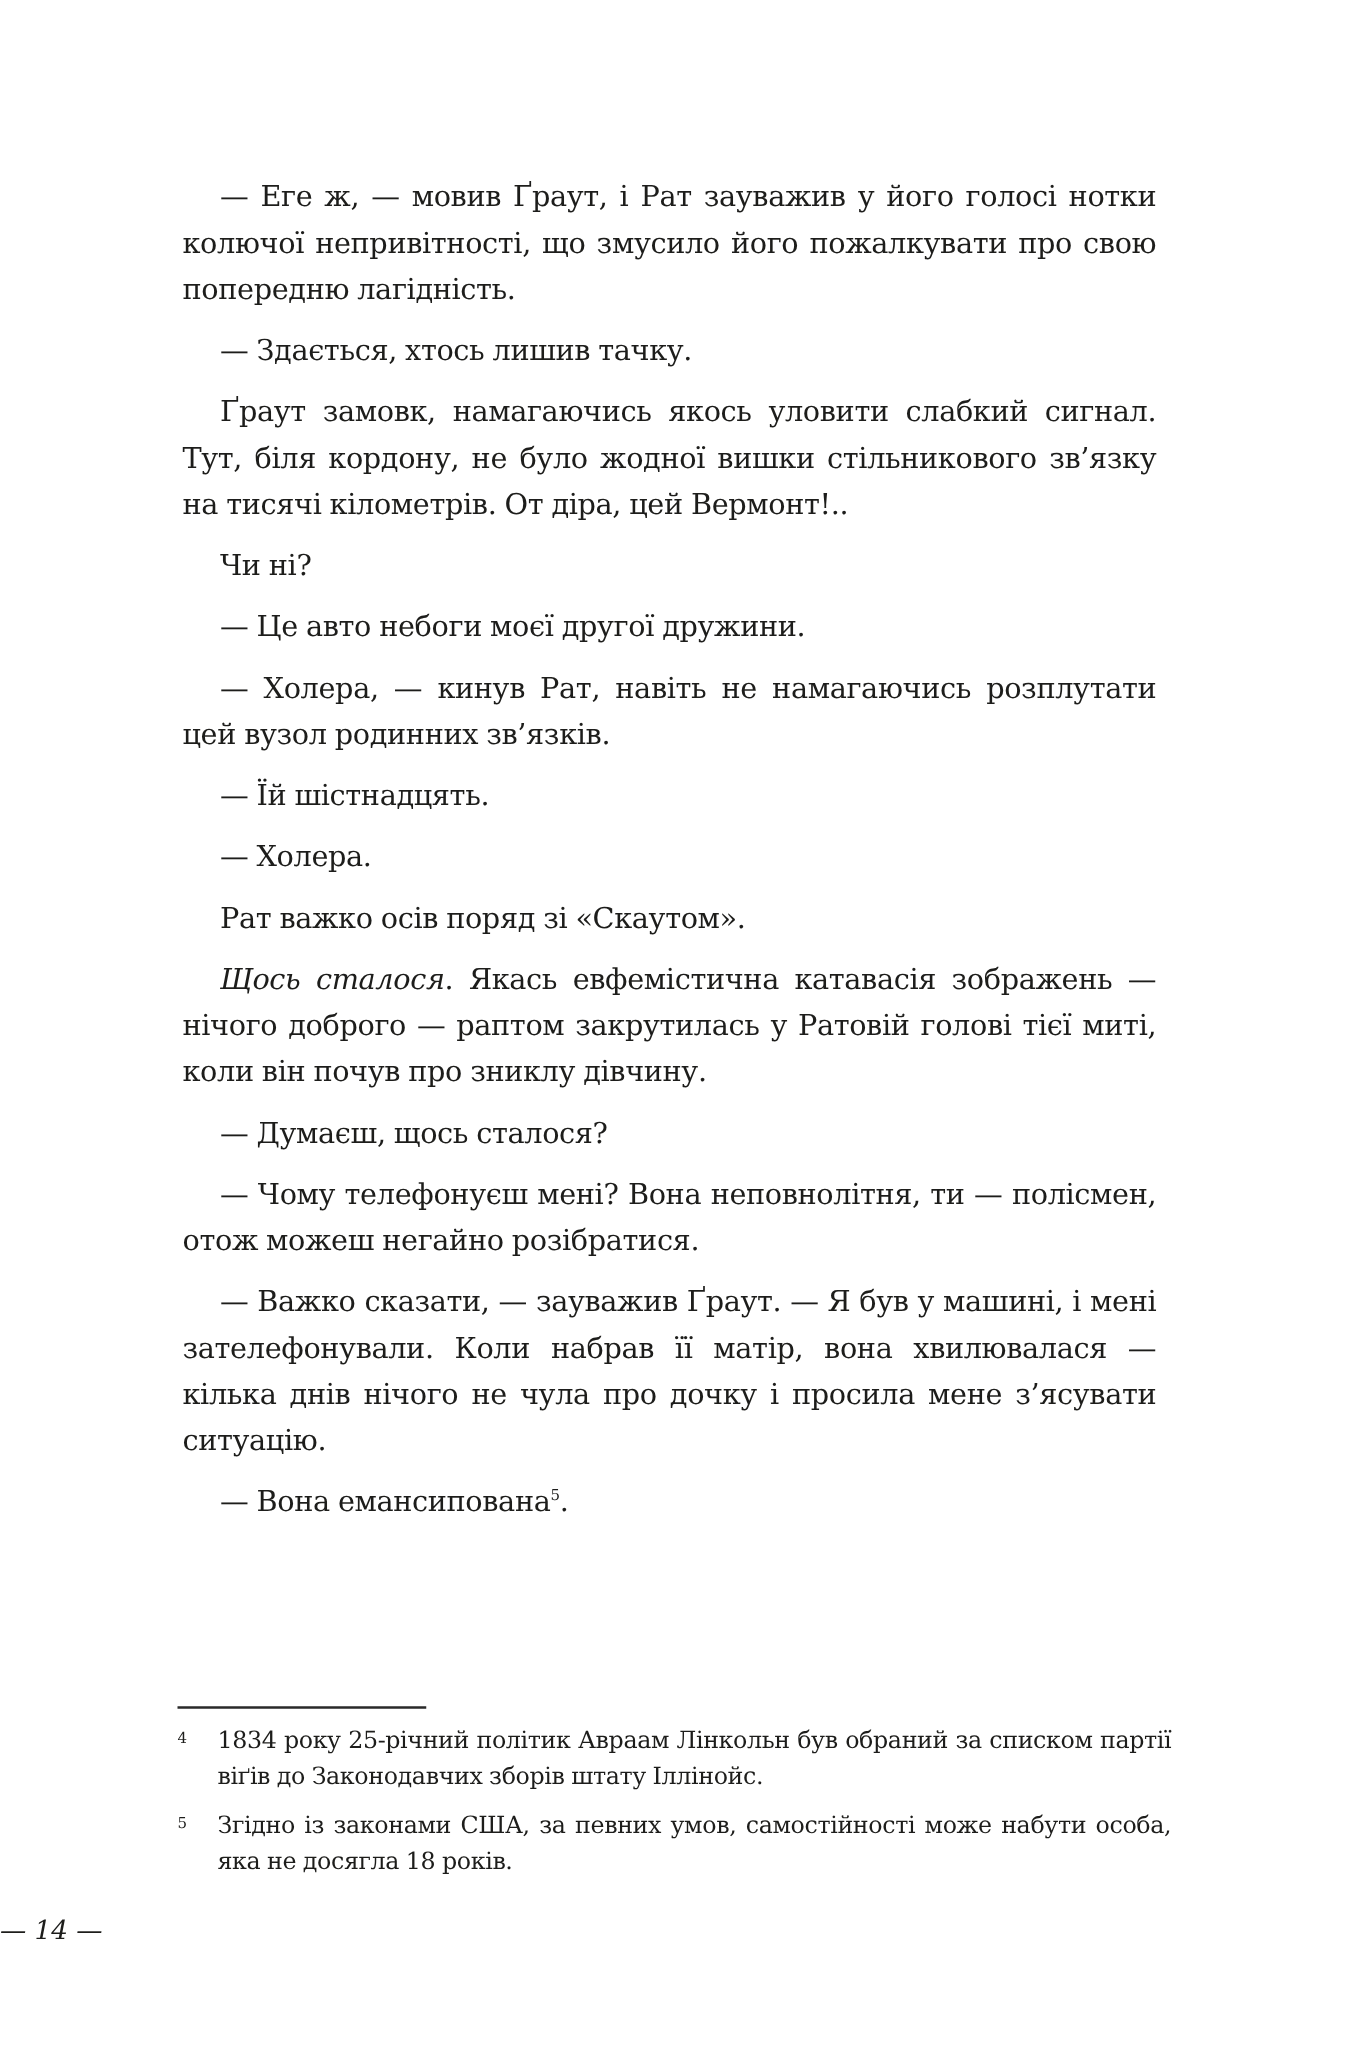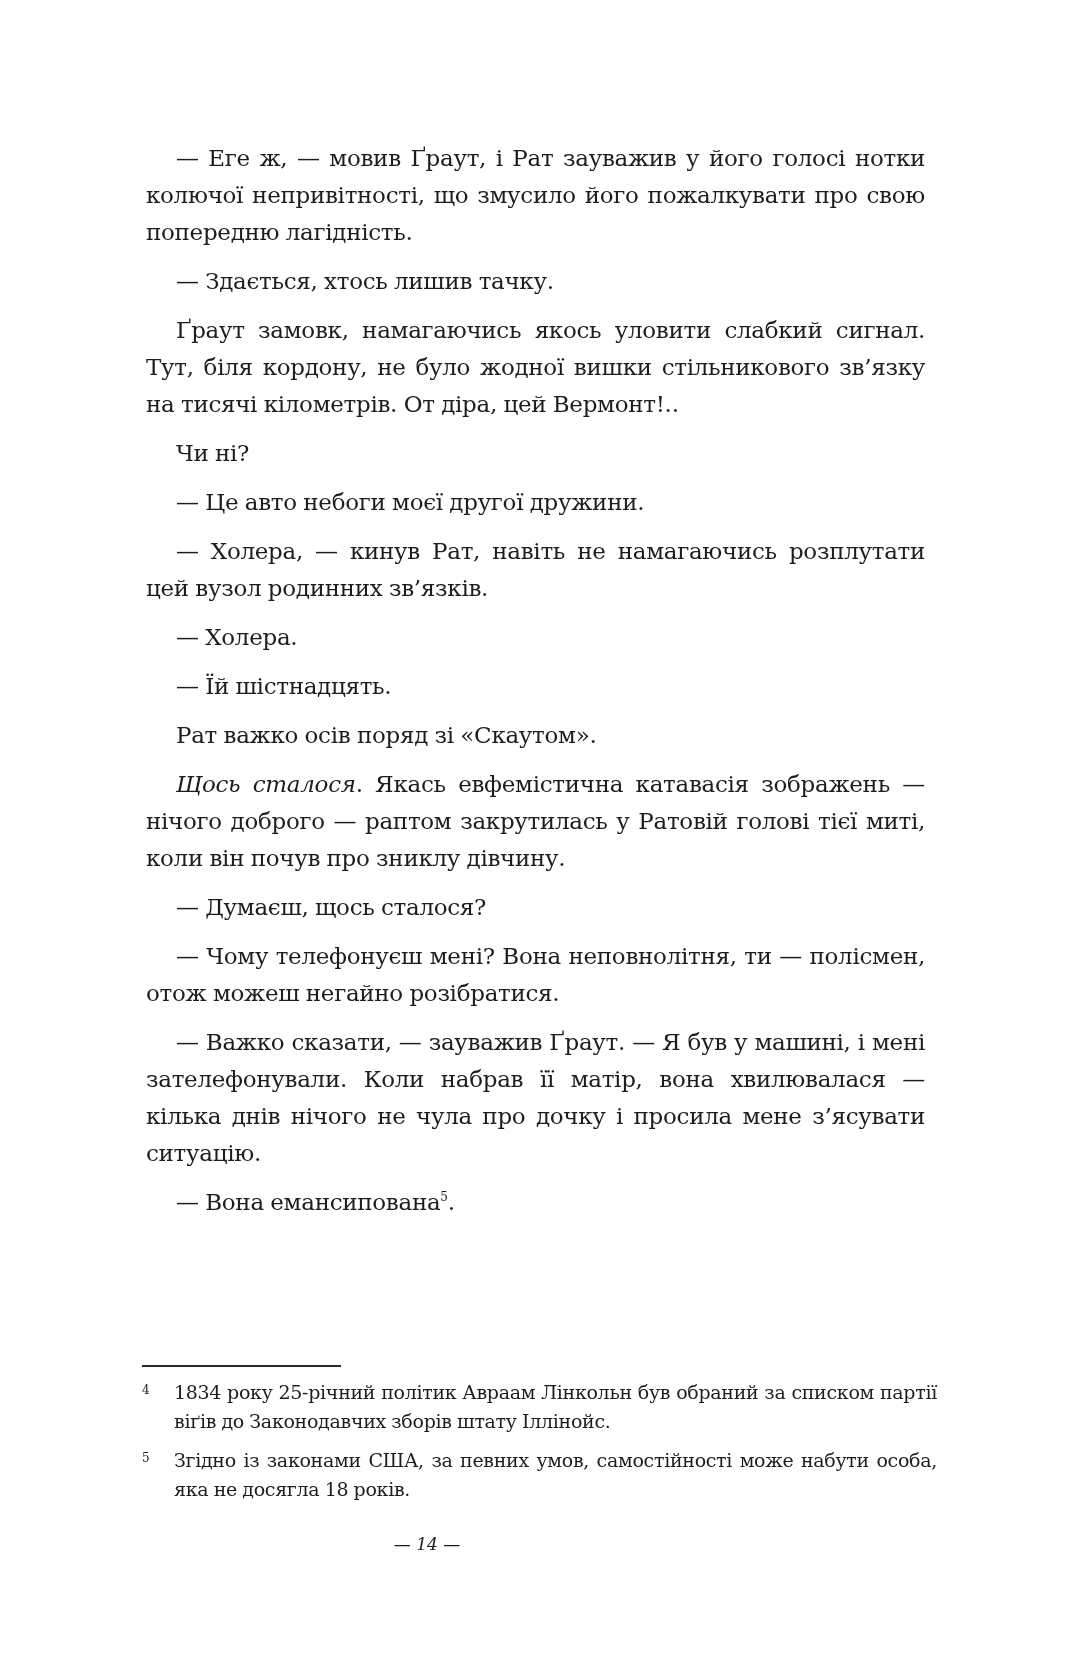--- a/index.html
+++ b/index.html
@@ -71,38 +71,38 @@
     }
     .fn-text {
       flex: 1 1 auto;
       text-align: justify;
     }
     .page-number {
       position: absolute;
       left: 0;
       width: 854px;
       top: 1532px;
-      text-align: center;
-      font-size: 17px;
+      text-align: left;
+      font-size: 21px;
       font-style: italic;
       line-height: 24px;
     }
   </style>
 </head>
 <body>
 
 <div class="page body-text" id="body-text">
     <p class="para"><span>— Еге ж, — мовив Ґраут, і Рат зауважив у його голосі нотки колючої непривітності, що змусило його пожалкувати про свою попередню лагідність.</span></p>
     <p class="para"><span>— Здається, хтось лишив тачку.</span></p>
     <p class="para"><span>Ґраут замовк, намагаючись якось уловити слабкий сигнал. Тут, біля кордону, не було жодної вишки стільникового зв’язку на тисячі кілометрів. От діра, цей Вермонт!..</span></p>
     <p class="para"><span>Чи ні?</span></p>
     <p class="para"><span>— Це авто небоги моєї другої дружини.</span></p>
     <p class="para"><span>— Холера, — кинув Рат, навіть не намагаючись розплутати цей вузол родинних зв’язків.</span></p>
+    <p class="para"><span>— Їй шістнадцять.</span></p>
     <p class="para"><span>— Холера.</span></p>
-    <p class="para"><span>— Їй шістнадцять.</span></p>
     <p class="para"><span>Рат важко осів поряд зі «Скаутом».</span></p>
     <p class="para"><span class="ital">Щось сталося</span><span>. Якась евфемістична катавасія зображень — нічого доброго — раптом закрутилась у Ратовій голові тієї миті, коли він почув про зниклу дівчину.</span></p>
     <p class="para"><span>— Думаєш, щось сталося?</span></p>
     <p class="para"><span>— Чому телефонуєш мені? Вона неповнолітня, ти — полісмен, отож можеш негайно розібратися.</span></p>
     <p class="para"><span>— Важко сказати, — зауважив Ґраут. — Я був у машині, і мені зателефонували. Коли набрав її матір, вона хвилювалася — кілька днів нічого не чула про дочку і просила мене з’ясувати ситуацію.</span></p>
     <p class="para"><span>— Вона емансипована</span><sup>5</sup><span>.</span></p>
   </div>
 
 <div class="footnote-rule"></div>
 

